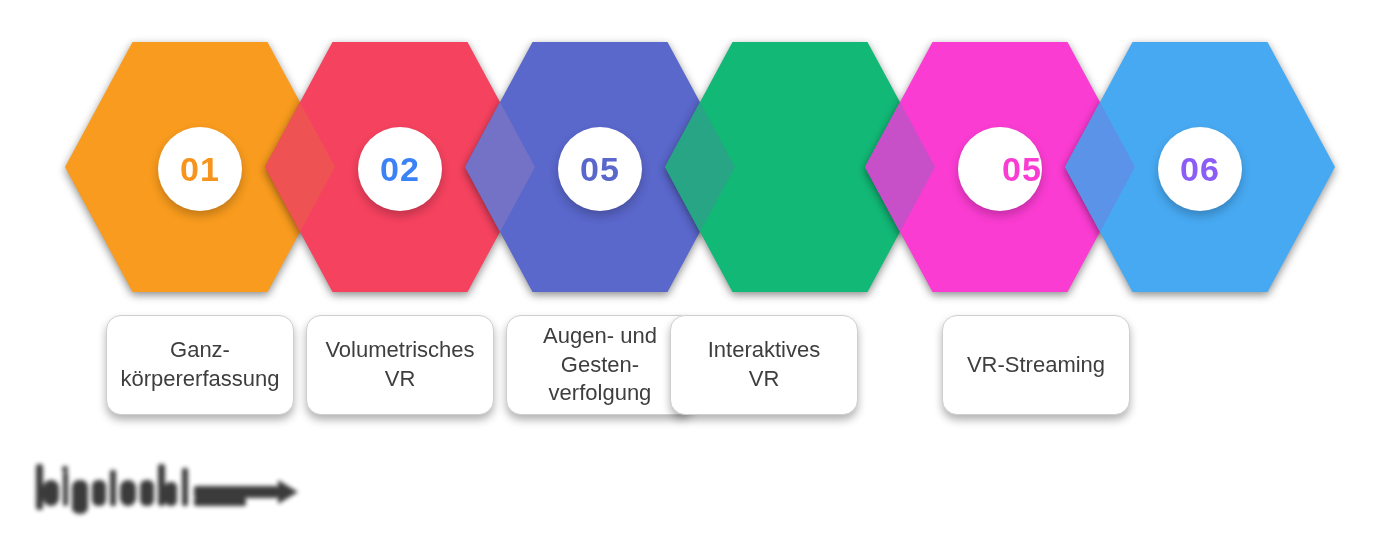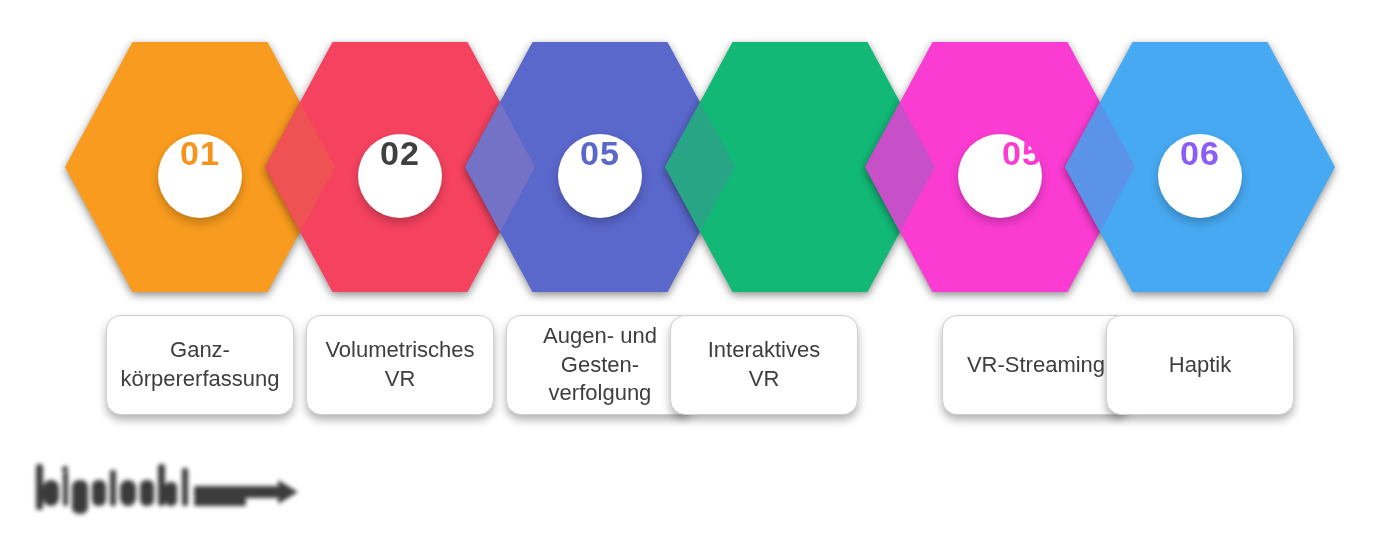--- a/index.html
+++ b/index.html
@@ -21,23 +21,23 @@
   }
 
   
   .diamond{
     position:absolute;top:102px;width:70px;height:130px;
     clip-path:polygon(50% 0,100% 50%,50% 100%,0 50%);
   }
 
   
   .num-circle{
-    position:absolute;top:134px;width:84px;height:84px;border-radius:50%;
+    position:absolute;top:127px;width:84px;height:84px;border-radius:50%;
     background:#ffffff;box-shadow:0 5px 10px rgba(0,0,0,0.22);
-    display:flex;align-items:flex-start;justify-content:center;
+    display:flex;align-items:center;justify-content:center;
   }
   .num-circle span{
     font-size:34px;font-weight:700;letter-spacing:1px;
   }
 
   
   .label-card{
     position:absolute;top:315px;width:188px;height:100px;
     background:#ffffff;border:1px solid #cfcfcf;border-radius:15px;
     box-shadow:0 5px 8px rgba(0,0,0,0.30);
@@ -82,21 +82,21 @@
   <div class="diamond" style="left: 265px; background: rgb(239, 82, 83);"></div>
   <div class="diamond" style="left: 465px; background: rgb(116, 114, 198);"></div>
   <div class="diamond" style="left: 665px; background: rgb(40, 165, 132);"></div>
   <div class="diamond" style="left: 865px; background: rgb(199, 80, 200);"></div>
   <div class="diamond" style="left: 1065px; background: rgb(91, 147, 233);"></div>
 
   <div class="num-circle" style="left:158px">
       <span style="color: rgb(247, 148, 30);">01</span>
     </div>
   <div class="num-circle" style="left:358px">
-      <span style="color: #404040;">02</span>
+      <span style="color: #3b82f6;">02</span>
     </div>
   <div class="num-circle" style="left:558px">
       <span style="color: rgb(90, 103, 203);">05</span>
     </div>
   <div class="num-circle" style="left:958px">
       <span style="color: rgb(250, 60, 210); margin-left: 44px;">05</span>
     </div>
   <div class="num-circle" style="left:1158px">
       <span style="color: #8b5cf6;">06</span>
     </div>
@@ -114,23 +114,20 @@
 Gesten-
 verfolgung</span>
     </div>
   <div class="label-card" style="left:670px">
       <span>Interaktives
 VR</span>
     </div>
   <div class="label-card" style="left:942px">
       <span>VR-Streaming</span>
     </div>
-  <div class="label-card" style="left:1106px">
-      <span>Haptik</span>
-    </div>
 
   <svg class="watermark" viewBox="0 0 282 58">
     <g fill="#2B2B2B">
       <rect x="4" y="6" width="7" height="46" rx="3"></rect>
       <rect x="11" y="22" width="16" height="26" rx="8"></rect>
       <rect x="31" y="14" width="5" height="34" rx="2"></rect>
       <rect x="30" y="8" width="6" height="6" rx="3"></rect>
       <rect x="40" y="22" width="16" height="34" rx="7"></rect>
       <rect x="40" y="44" width="14" height="10" rx="4"></rect>
       <rect x="60" y="22" width="14" height="26" rx="6"></rect>

